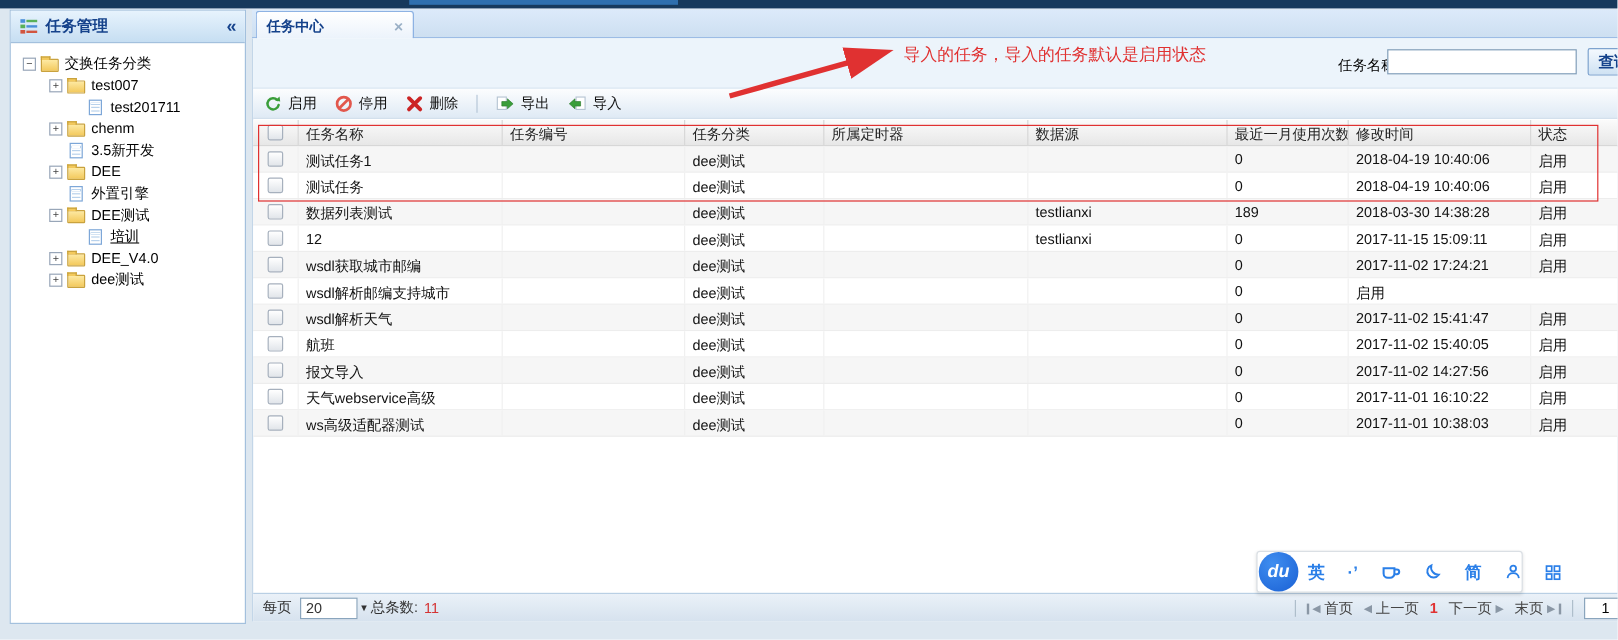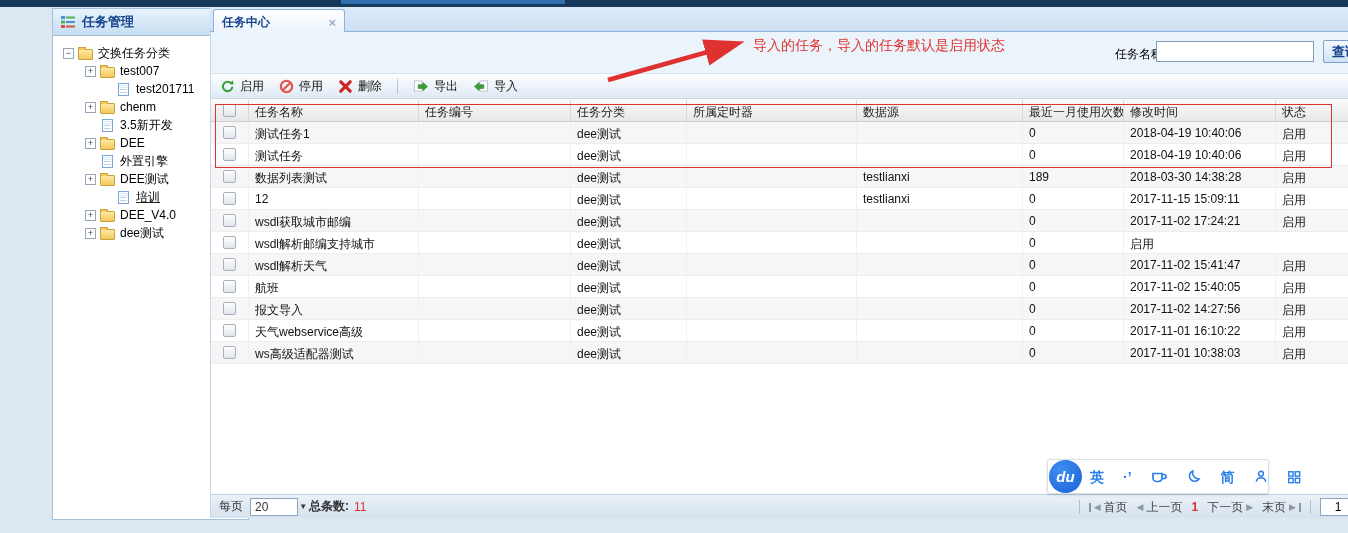--- a/index.html
+++ b/index.html
@@ -8,21 +8,21 @@
     position:relative; overflow:hidden;
     background:#dde7f0;
     font-family:"Liberation Sans","DejaVu Sans",sans-serif;
     font-size:12px; color:#222;
   }
   
   .topbar { position:absolute; left:0; top:0; width:1348px; height:7px; background:#17395c; }
   .topbar-accent { position:absolute; left:341px; top:0; width:224px; height:4px; background:#2f6fae; }
 
   
-  .sidebar { position:absolute; left:8px; top:8px; width:197px; height:512px; background:#fff; border:1px solid #a3c0dd;margin-left:44px; }
+  .sidebar { position:absolute; left:8px; top:8px; width:197px; height:512px; background:#fff; border:1px solid #a3c0dd; }
   .sidebar-header { height:27px; background:linear-gradient(#e7f3fd,#c6def2); border-bottom:1px solid #a3c0dd;
     display:flex; align-items:center; gap:6px; padding:0 7px; color:#15428b; font-weight:bold; font-size:13px; }
   .collapse-btn { margin-left:auto; color:#15428b; font-weight:bold; font-size:15px; cursor:pointer; line-height:1; }
   .tree { padding-top:8px; }
   .tree-row { height:18px; display:flex; align-items:center; white-space:nowrap; cursor:pointer; }
   .expander { width:11px; height:11px; flex:0 0 11px; border:1px solid #98a6b8; background:#fff;
     font-size:9px; line-height:8px; text-align:center; color:#444; margin-right:4px; }
   .expander.noexp { border:none; background:transparent; }
   .folder-ico { width:15px; height:11px; flex:0 0 15px; background:linear-gradient(#fde9a2,#f3c95c);
     border:1px solid #c9a23e; border-radius:1px; position:relative; margin-right:5px; margin-top:2px; }
@@ -70,21 +70,21 @@
   .col1{width:170px;flex:0 0 170px}.col2{width:152px;flex:0 0 152px}.col3{width:116px;flex:0 0 116px}
   .col4{width:170px;flex:0 0 170px}.col5{width:166px;flex:0 0 166px}.col6{width:101px;flex:0 0 101px}
   .col7{width:152px;flex:0 0 152px}.col8{flex:1;border-right:none}
 
   .pager { position:absolute; left:0; right:0; bottom:0; height:24px;
     background:linear-gradient(#eaf1f8,#d6e2ee); border-top:1px solid #b9cfe4;
     display:flex; align-items:center; padding-left:8px; color:#333; }
   .per-page { display:inline-flex; align-items:center; justify-content:flex-start;
     width:48px; height:18px; border:1px solid #8aa5bd; background:#fff; padding:0 4px; margin:0 7px; cursor:pointer;gap:31px; }
   .caret { font-size:8px; color:#333; }
-  .total-label { margin-left:4px;font-weight:bold; }
+  .total-label { margin-left:4px; }
   .total-num { color:#d43333; margin-left:5px; }
   .pager-right { position:absolute; right:-8px; top:0; height:24px; display:flex; align-items:center; gap:9px; color:#4e5d6c; }
   .pg-btn { display:flex; align-items:center; gap:3px; cursor:pointer; color:#444; }
   .pg-tri { font-size:9px; color:#8a97a5; }
   .pg-bar { width:2px; height:9px; background:#8a97a5; }
   .pg-current { color:#e03131; font-weight:bold; }
   .pg-sep { width:1px; height:14px; background:#aebecb; }
   .page-input { width:36px; height:18px; border:1px solid #8aa5bd; text-align:center; font:inherit; }
 
   

